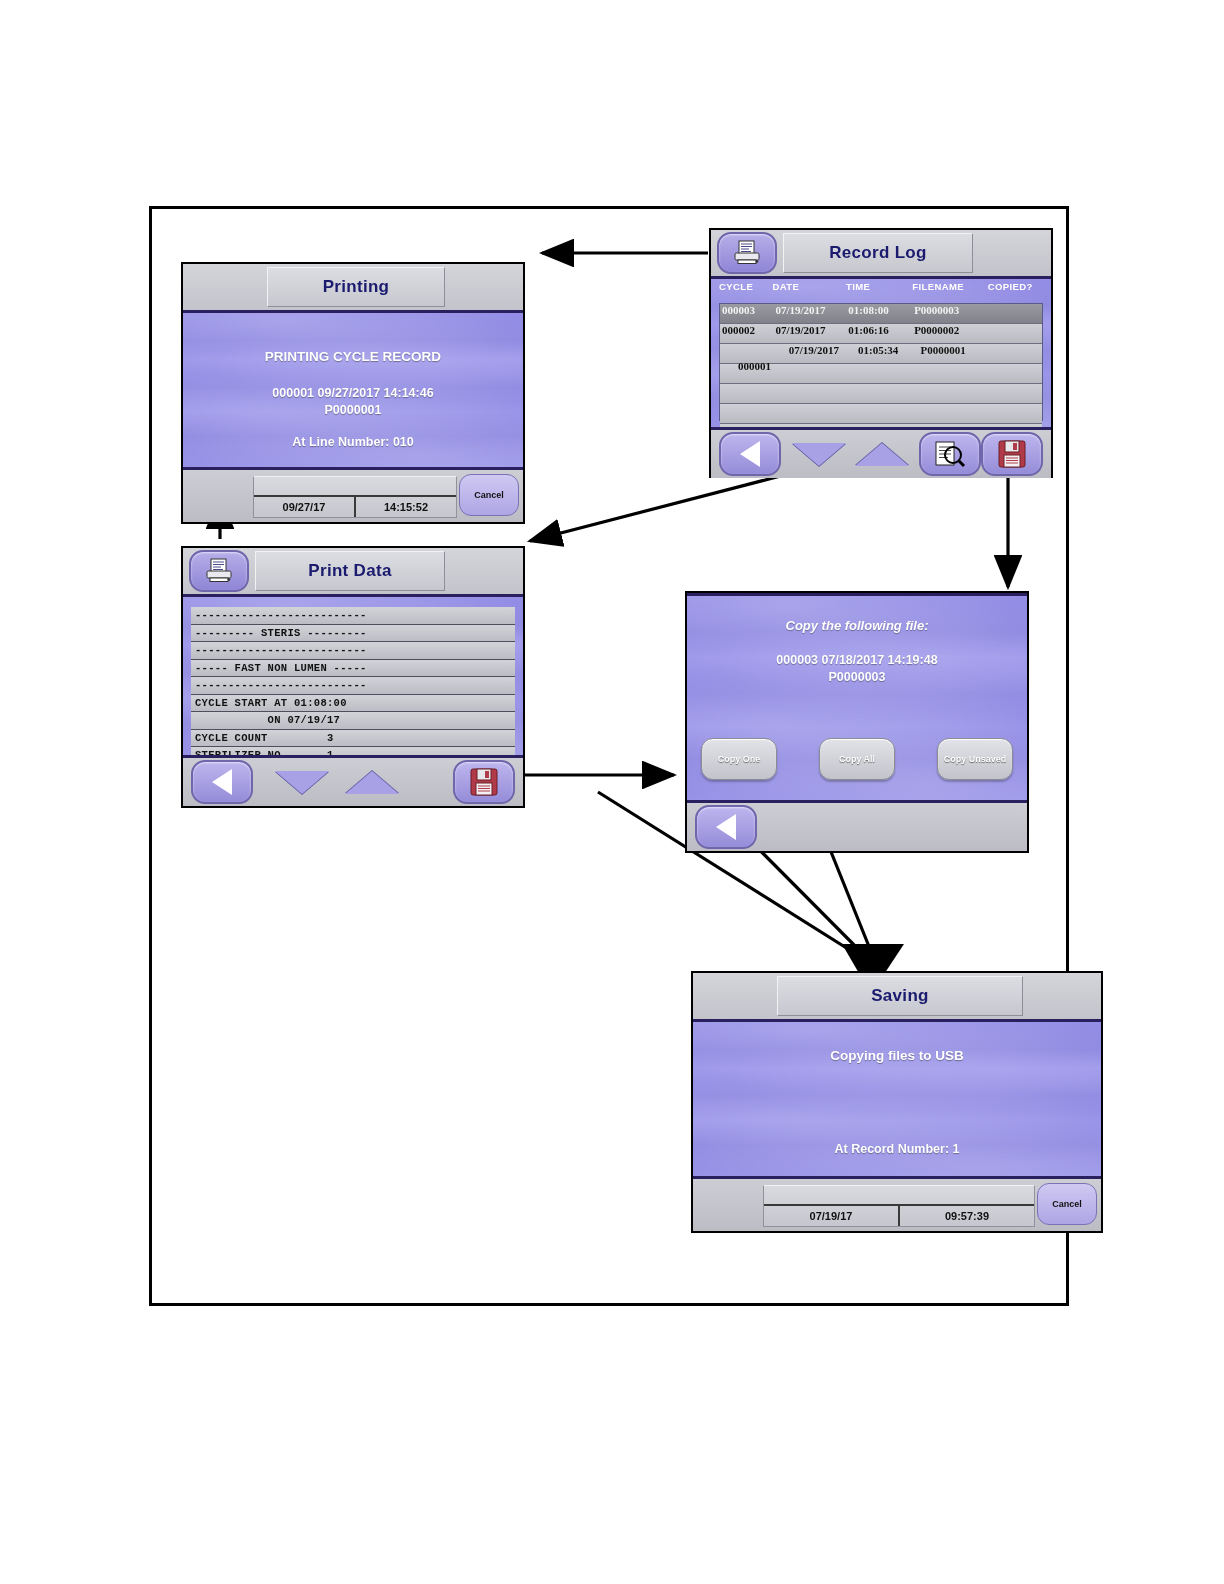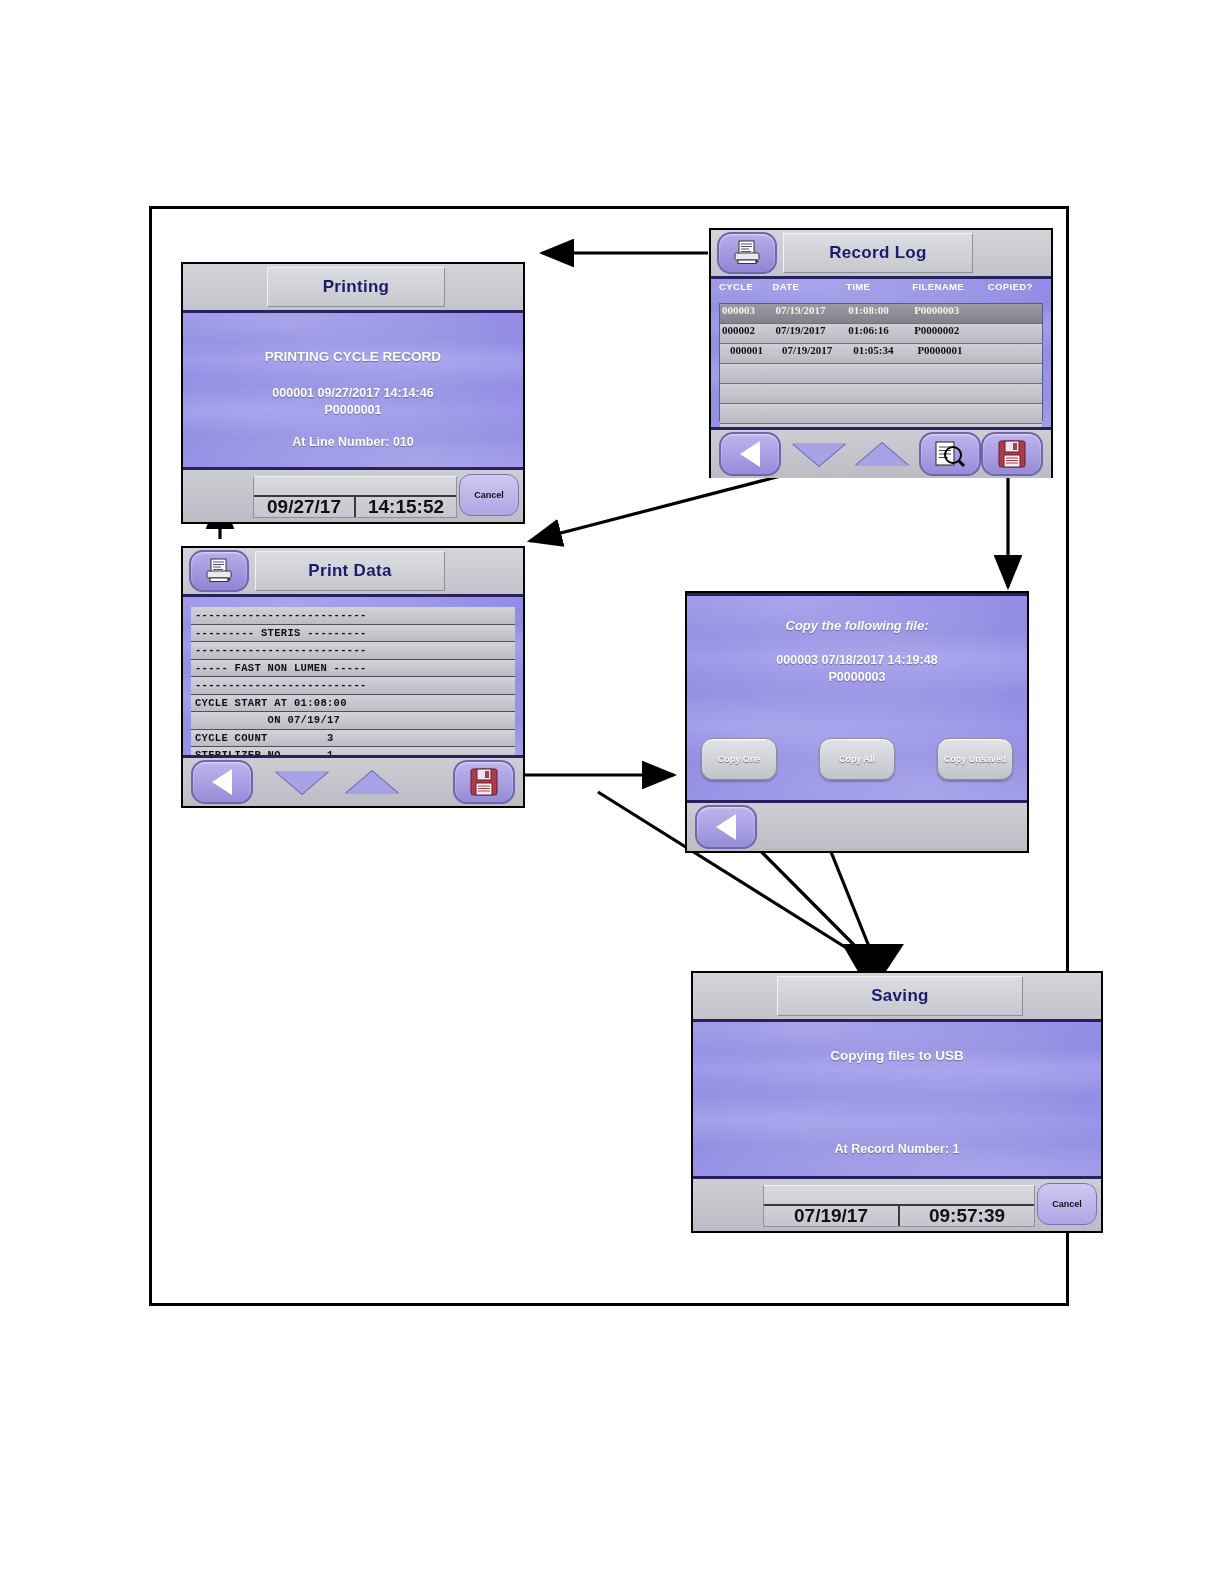--- a/index.html
+++ b/index.html
@@ -34,21 +34,21 @@
 
   .footbar{height:52px;background:linear-gradient(#cdced4,#bcbdc4);display:flex;align-items:center;padding:0 8px;flex:none;position:relative;}
 
   .scr-text{color:#fff;text-align:center;font-size:12.5px;font-weight:bold;text-shadow:0 1px 1px rgba(0,0,0,.35);}
 
   
   .dtbox{position:absolute;left:70px;right:66px;top:6px;height:40px;background:linear-gradient(#d9dadf,#c6c7ce);
          border:1px solid #909199;border-top-color:#f0f0f3;display:flex;flex-direction:column;}
   .dtbox .spacer{flex:1;}
   .dtbox .row{height:20px;border-top:2px solid #3a3a3a;display:flex;}
-  .dtbox .cell{flex:1;display:flex;align-items:center;justify-content:center;font-size:19px;font-weight:bold;color:#111;}
+  .dtbox .cell{flex:1;display:flex;align-items:center;justify-content:center;font-size:11px;font-weight:bold;color:#111;}
   .dtbox .cell+.cell{border-left:2px solid #3a3a3a;}
   .cancelbtn{position:absolute;right:4px;top:4px;width:58px;height:40px;border-radius:12px;
      background:linear-gradient(#cfc9f2,#aea5e4);border:1px solid #7a72b5;display:flex;align-items:center;justify-content:center;
      font-size:9px;font-weight:bold;color:#111;}
 
   
   .navrow{display:flex;align-items:center;width:100%;height:100%;position:relative;}
   .rndbtn{width:58px;height:40px;border-radius:14px;background:linear-gradient(#bdb5ed,#958cd9);
           border:2px solid #6f66ab;box-shadow:inset 0 1px 2px #e4e0fb;display:flex;align-items:center;justify-content:center;flex:none;}
   .tri-left{width:0;height:0;border-top:13px solid transparent;border-bottom:13px solid transparent;border-right:20px solid #fff;}
@@ -167,21 +167,21 @@
             <div class="c" style="width: 60px; padding-left: 2px;"></div>
           </div>
           <div class="trow">
             <div class="c" style="width: 58px; padding-left: 2px;">000002</div>
             <div class="c" style="width: 80px; padding-left: 2px;">07/19/2017</div>
             <div class="c" style="width: 72px; padding-left: 2px;">01:06:16</div>
             <div class="c" style="width: 82px; padding-left: 2px;">P0000002</div>
             <div class="c" style="width: 60px; padding-left: 2px;"></div>
           </div>
           <div class="trow">
-            <div class="c" style="width: 58px; padding-left: 10px;">000001</div>
+            <div class="c" style="width: 58px; padding-left: 18px; margin-top: 16px;">000001</div>
             <div class="c" style="width: 80px; padding-left: 2px;">07/19/2017</div>
             <div class="c" style="width: 72px; padding-left: 2px;">01:05:34</div>
             <div class="c" style="width: 82px; padding-left: 2px;">P0000001</div>
             <div class="c" style="width: 60px; padding-left: 2px;"></div>
           </div>
           <div class="trow"></div>
           <div class="trow"></div>
           <div class="trow"></div>
           <div class="trow"></div>
         </div>

